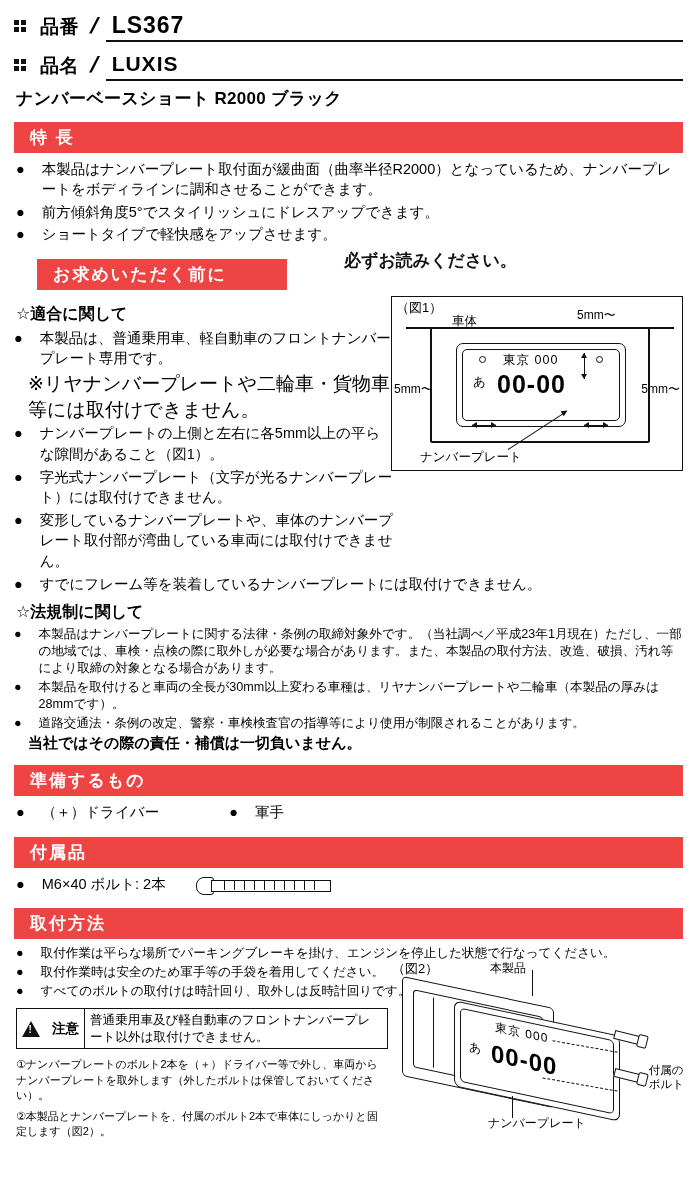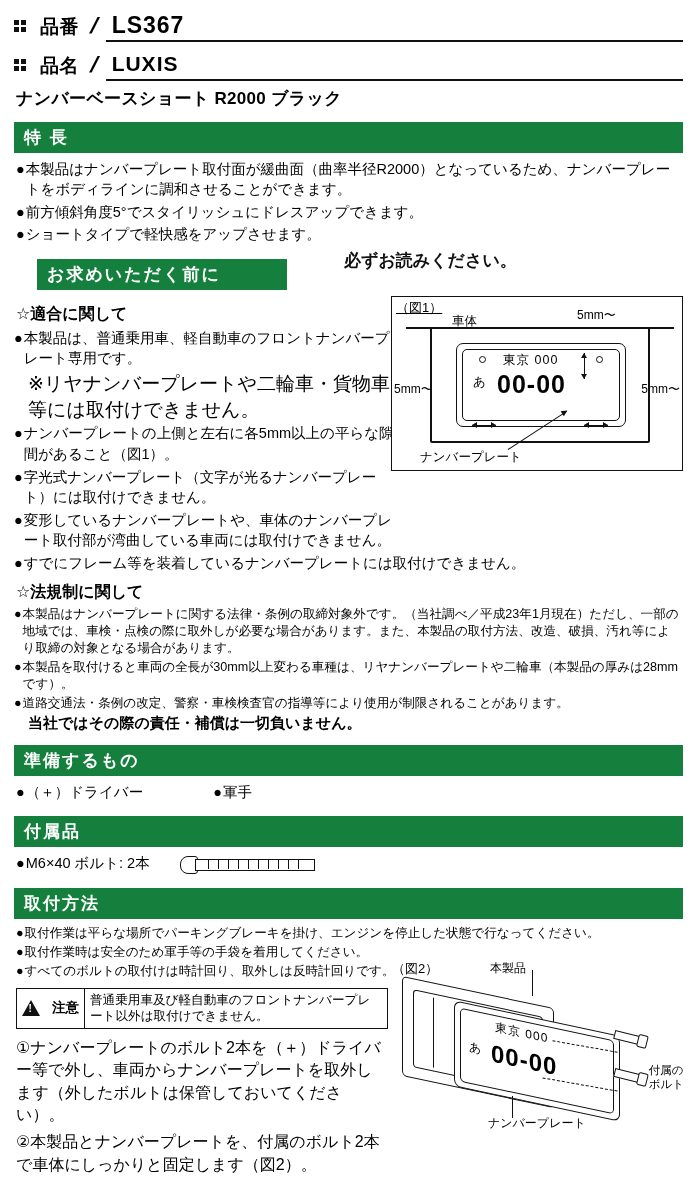--- a/index.html
+++ b/index.html
@@ -42,52 +42,52 @@
     border-bottom:2px solid #111;
     flex:1;padding:0 0 2px 6px;line-height:1.15;
   }
   .hdr-val.small{font-size:21px;font-weight:bold;}
   .subtitle{
     font-size:17px;font-weight:bold;margin:6px 0 0 2px;letter-spacing:.3px;
   }
 
   
   .bar{
-    background:#15803d;color:#fff;font-size:17px;font-weight:bold;
-    padding:4px 10px;margin:12px 0 6px 0;letter-spacing:2px;
+    background:#ef4444;color:#fff;font-size:17px;font-weight:bold;
+    padding:4px 16px;margin:12px 0 6px 0;letter-spacing:2px;
     position:relative;
   }
   .bar-wrap{position:relative;}
   .bar-right-note{
     position:absolute;left:330px;top:2px;font-size:17px;font-weight:bold;color:#111;
   }
   .bar.short{display:inline-block;min-width:250px;box-sizing:border-box;margin-left:23px;}
 
   
   .bullets{margin:4px 2px 0 2px;}
   .b-item{
     font-size:14.5px;line-height:1.42;margin-bottom:2px;
     display:flex;align-items:flex-start;
   }
   .b-item .dot{flex:none;margin-right:1px;}
-  .b-item .txt{flex:1;}
+  .b-item .txt{flex:1;margin-left:16px;}
   .b-small{font-size:12.6px;line-height:1.35;}
   .note-ind{padding-left:14px;font-size:19px;line-height:1.38;}
   .starhead{
     font-size:16px;font-weight:bold;margin:8px 0 3px 2px;
   }
   .bold-line{font-weight:bold;font-size:15px;margin:2px 0 0 14px;}
 
   
   .fig1{
     position:absolute;right:14px;top:296px;width:292px;height:175px;
     border:1px solid #111;box-sizing:border-box;background:#fff;
   }
   .fig1 .fig-label{
-    position:absolute;left:4px;top:2px;font-size:13px;text-decoration:underline;
+    position:absolute;left:4px;top:2px;font-size:13px;
   }
   .fig1 .sharai{position:absolute;left:60px;top:16px;font-size:12.5px;}
   .fig1 .t5mm{position:absolute;left:185px;top:10px;font-size:12px;}
   .fig1 .l5mm{position:absolute;left:2px;top:84px;font-size:12px;}
   .fig1 .r5mm{position:absolute;right:2px;top:84px;font-size:12px;}
   .fig1 .plate-cap{position:absolute;left:28px;bottom:4px;font-size:12.5px;}
   .car-body{
     position:absolute;left:38px;top:30px;width:216px;height:112px;
     border:2px solid #111;border-top:2px solid #111;border-radius:2px;
   }
@@ -151,21 +151,21 @@
     width:0;height:0;border-left:9px solid transparent;border-right:9px solid transparent;
     border-bottom:16px solid #111;position:relative;
   }
   .tri:after{
     content:"!";position:absolute;left:-2.5px;top:4px;color:#fff;font-size:10px;font-weight:bold;line-height:1;
   }
   .caution .c-lab{font-size:13.5px;font-weight:bold;}
   .caution .c-txt{padding:3px 5px;font-size:12.6px;line-height:1.32;}
 
   .steps{margin:8px 2px 0 2px;width:372px;}
-  .step{font-size:16px;line-height:1.4;margin-bottom:5px;display:flex;}
+  .step{font-size:11px;line-height:1.4;margin-bottom:5px;display:flex;}
 
   
   .fig2{
     position:absolute;left:392px;top:960px;width:292px;height:172px;
   }
   .fig2 .f2lab{position:absolute;left:0;top:0;font-size:13px;}
   .fig2 .cap-prod{position:absolute;left:98px;top:0;font-size:12px;}
   .fig2 .cap-bolt{position:absolute;right:0;top:104px;font-size:11.5px;line-height:1.2;}
   .fig2 .cap-plate{position:absolute;left:96px;bottom:0;font-size:12px;}
   .base{

